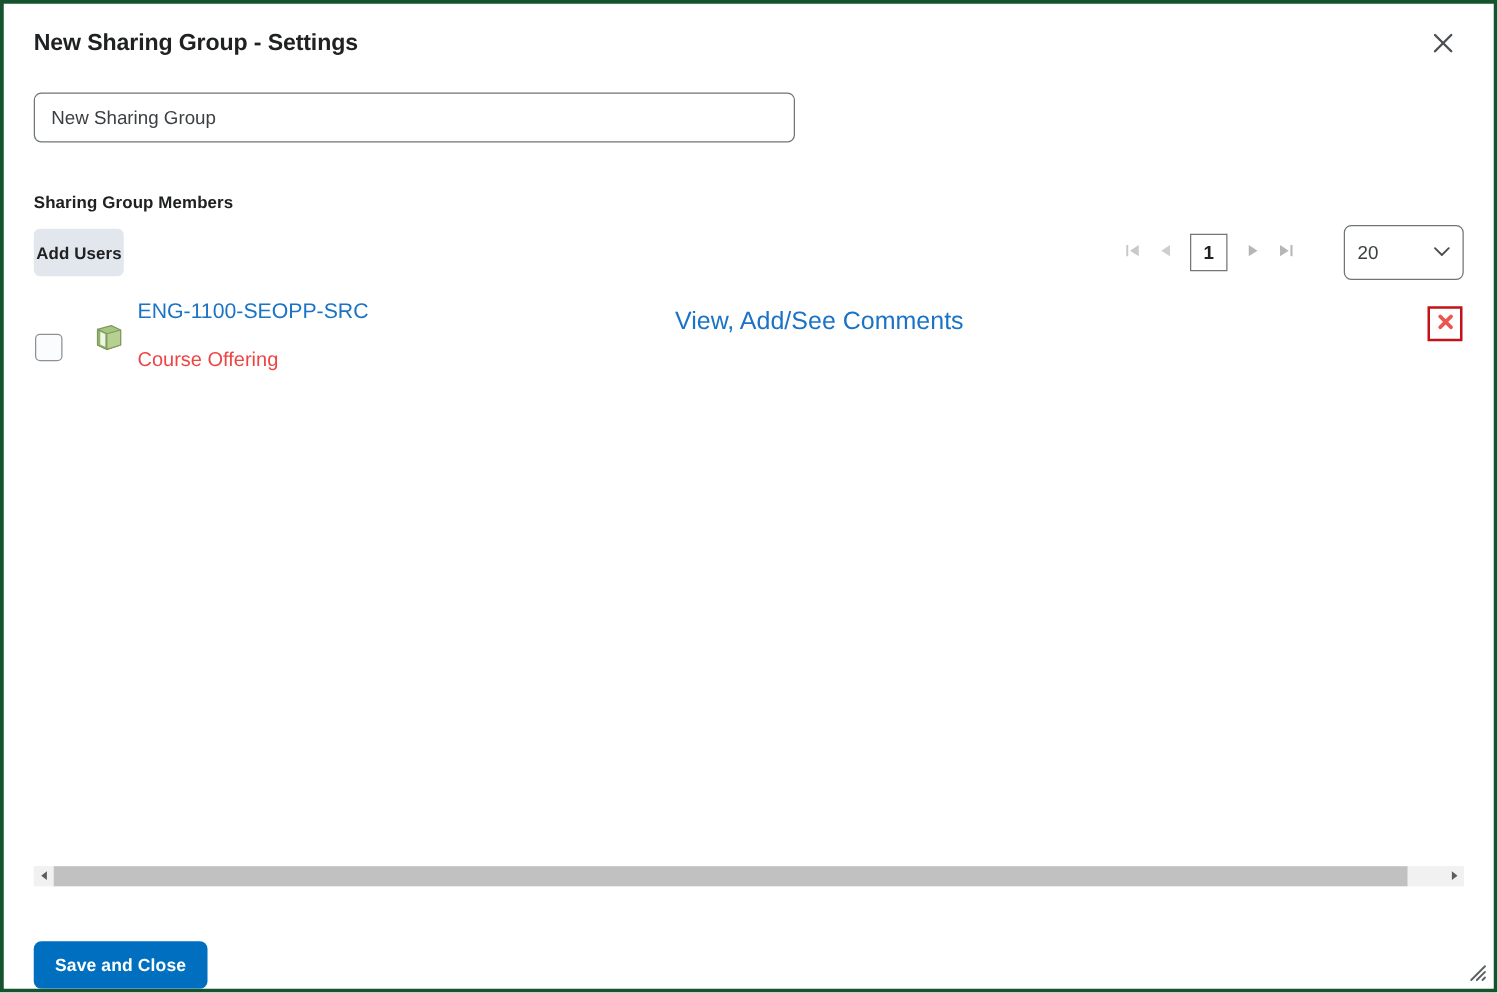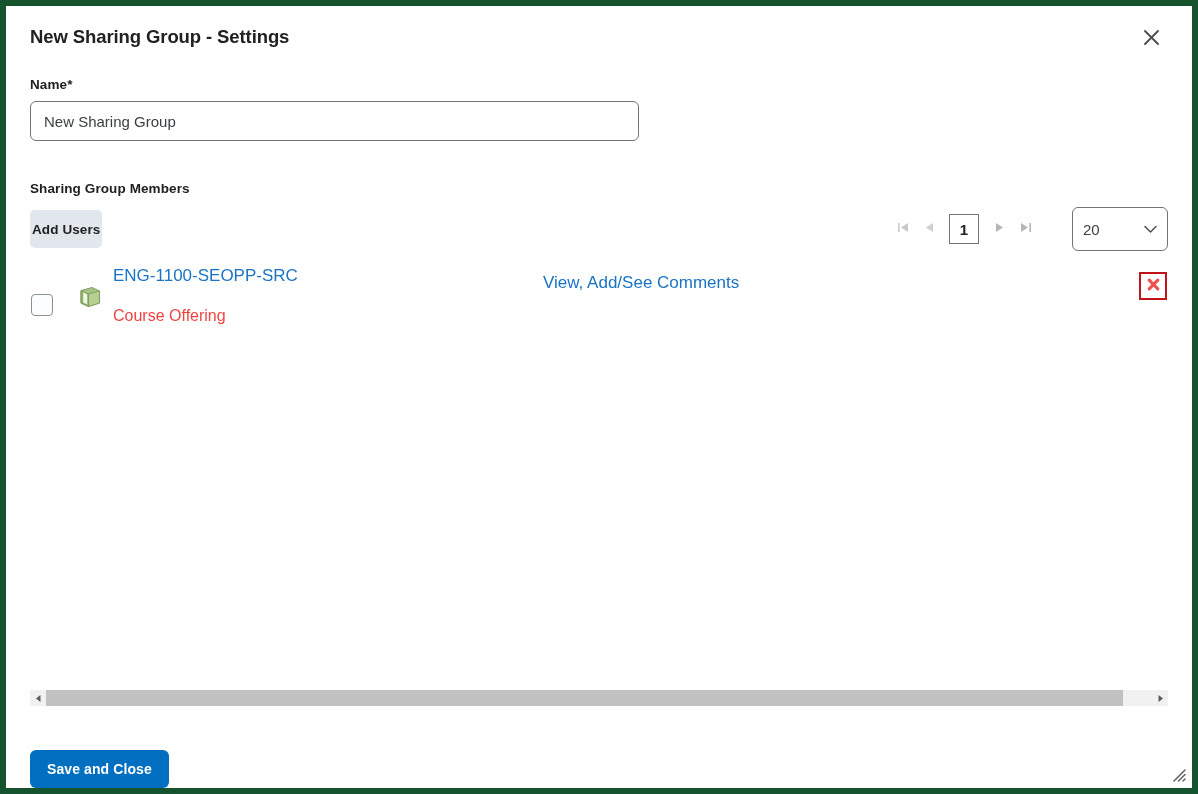--- a/index.html
+++ b/index.html
@@ -11,21 +11,21 @@
   body {
     font-family: "Liberation Sans", sans-serif;
     color: #202122;
   }
 
   .dialog {
     position: relative;
     width: 1198px;
     height: 794px;
     background: #ffffff;
-    border: 6px solid #14532d;
+    border: 3px solid #14532d;
     overflow: hidden;
   }
 
   
   .dialog-header {
     position: absolute;
     left: 0; top: 0;
     width: 100%;
     height: 62px;
     padding: 0 24px;
@@ -224,21 +224,21 @@
   .row-sub {
     font-size: 16px;
     color: #ef4444;
     line-height: 1.45;
     margin-top: 15px;
   }
   .comments-link {
     position: absolute;
     left: 513px;
     top: 6px;
-    font-size: 17px;
+    font-size: 20px;
     color: #1a73c4;
     text-decoration: none;
     cursor: pointer;
   }
   .delete-btn {
     position: absolute;
     right: 1px;
     top: 5px;
     width: 28px;
     height: 28px;
@@ -333,23 +333,20 @@
         <svg width="17" height="17" viewBox="0 0 17 17" aria-hidden="true">
           <path d="M2 2 L15 15 M15 2 L2 15" stroke="#4a4f52" stroke-width="1.9" stroke-linecap="round" fill="none"></path>
         </svg>
       </span>
     </button>
   </div>
 
   <div class="dialog-body">
 
     <div class="name-wrap">
-      <div class="field-label">
-        <span>Name</span><span class="req">*</span>
-      </div>
       <input class="text-input" type="text" value="New Sharing Group" style="">
     </div>
 
 
     <div class="members-wrap">
       <div class="field-label">Sharing Group Members</div>
 
       <div class="toolbar">
         <button class="btn-secondary">Add Users</button>
 

